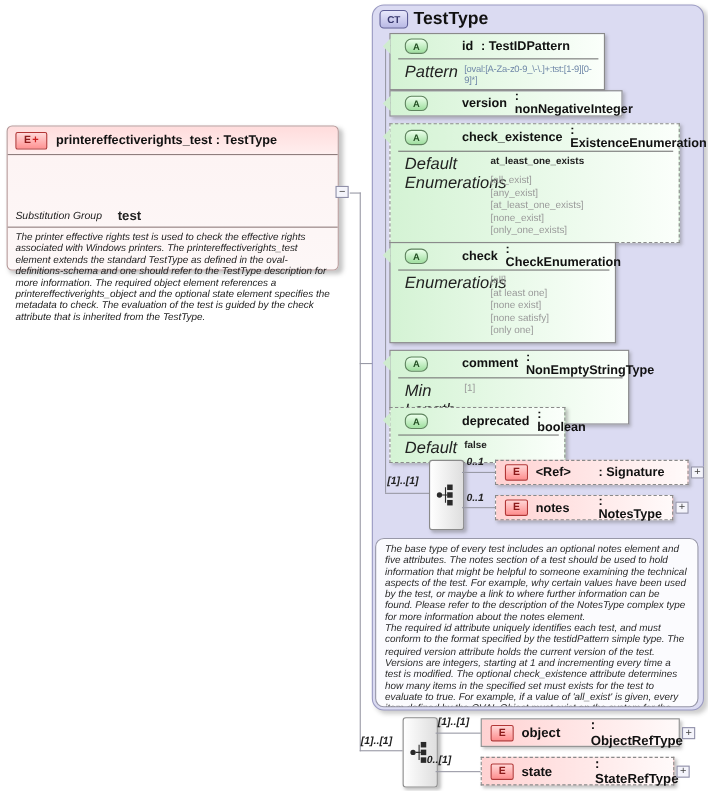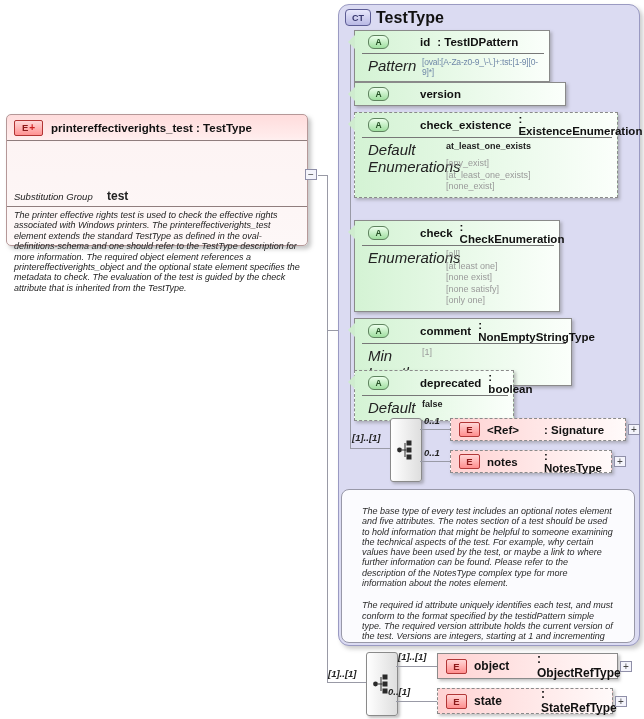--- a/index.html
+++ b/index.html
@@ -70,21 +70,21 @@
     flex:0 0 19px;border:1px solid #b23636;border-radius:2px;
     background:linear-gradient(180deg,#ffd6d6,#ff8e8e);font-size:9.5px;font-weight:bold;color:#8c1a1a;}
   .elem .nm{font-weight:bold;font-size:11.5px;color:#111;}
   .elem .tp{font-weight:bold;font-size:11.5px;color:#111;}
   .elem.big .nm,.elem.big .tp{font-size:12px;}
   .nm.w50{min-width:50px;} .nm.w56{min-width:56px;} .nm.w60{min-width:60px;}
   
   .doc-panel{position:absolute;left:341px;top:489px;width:294px;height:154px;box-sizing:border-box;
     background:#fbfbfe;border:1px solid #9898a8;border-radius:8px;padding:4px 8px;
     font-style:italic;font-size:9px;line-height:10.3px;color:#2a2a2a;overflow:hidden;}
-  .doc-panel p{margin:12px;}
+  .doc-panel p{margin:0;}
 </style>
 </head>
 <body>
 
 <div id="canvas">
 
   <div class="line" style="left:318px;top:175px;width:10px;height:1px;"></div>
   <div class="line" style="left:327px;top:175px;width:1px;height:508px;"></div>
   <div class="line" style="left:327px;top:330px;width:28px;height:1px;"></div>
   <div class="line" style="left:327px;top:682px;width:39px;height:1px;"></div>
@@ -129,38 +129,41 @@
         <span class="prop-lbl">Pattern</span>
         <span class="prop-val-pattern">[oval:[A-Za-z0-9_\-\.]+:tst:[1-9][0-9]*]</span>
       </div>
     </div>
   </div>
 
   <div class="attr pt-mid" style="top:82px;width:212px;">
     <div class="attr-head">
       <span class="a-icon">A</span>
       <span class="attr-name w56">version</span>
+      <span class="attr-type">: nonNegativeInteger</span>
     </div>
   </div>
 
   <div class="attr dashed pt-top" style="top:112px;width:264px;">
     <div class="attr-head tall">
       <span class="a-icon">A</span>
       <span class="attr-name">check_existence</span>
       <span class="attr-type">: ExistenceEnumeration</span>
     </div>
     <div class="attr-props">
       <div class="prop-grid">
         <span class="prop-lbl">Default</span>
         <span class="prop-val-bold">at_least_one_exists</span>
         <span class="prop-lbl">Enumerations</span>
         <span class="enum-list">
+          <div>[all_exist]</div>
           <div>[any_exist]</div>
           <div>[at_least_one_exists]</div>
           <div>[none_exist]</div>
+          <div>[only_one_exists]</div>
         </span>
       </div>
     </div>
   </div>
 
   <div class="attr pt-top" style="top:220px;width:206px;">
     <div class="attr-head tall">
       <span class="a-icon">A</span>
       <span class="attr-name w56">check</span>
       <span class="attr-type">: CheckEnumeration</span>

